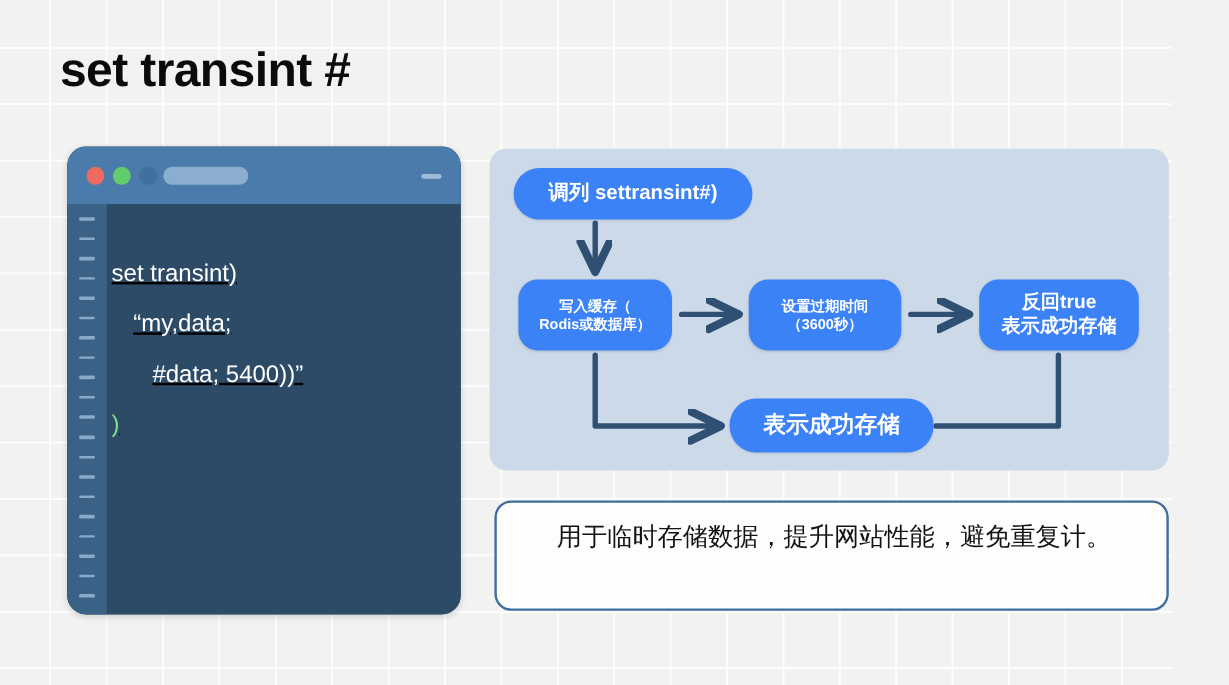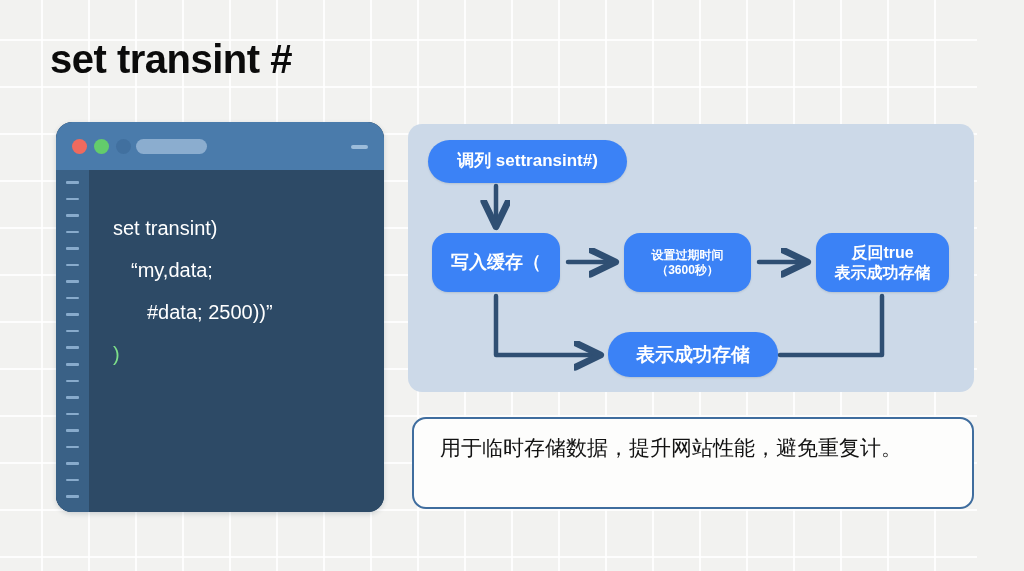--- a/index.html
+++ b/index.html
@@ -113,22 +113,23 @@
     background-color: #8cafd0;
     margin-bottom: 14px;
     opacity: 0.95;
   }
   .code-lines {
     position: absolute;
     left: 33px;
     top: 0;
     right: 0;
     bottom: 0;
-    padding: 48px 12px 0 24px;
+    padding: 48px 12px 0 4px;
     box-sizing: border-box;
+    text-decoration: underline;
   }
   .code-line {
     color: #ffffff;
     font-size: 20px;
     line-height: 1.0;
     margin-bottom: 22px;
     white-space: nowrap;
     font-family: "Liberation Sans", "DejaVu Sans", sans-serif;
   }
   .code-line.indent-1 { padding-left: 18px; margin-top: 12px; }
@@ -168,21 +169,21 @@
     width: 199px;
     height: 43px;
     border-radius: 22px;
     font-size: 17px;
   }
   .node-cache {
     left: 24px;
     top: 109px;
     width: 128px;
     height: 59px;
-    font-size: 18px;
+    font-size: 12px;
   }
   .node-expire {
     left: 216px;
     top: 109px;
     width: 127px;
     height: 59px;
     font-size: 12px;
   }
   .node-return {
     left: 408px;
@@ -221,20 +222,21 @@
     border: 2.5px solid #3f6d9e;
     border-radius: 14px;
     padding: 14px 22px 0 26px;
   }
   .caption-text {
     font-size: 21px;
     line-height: 1.42;
     color: #121212;
     font-weight: 500;
     font-family: "Liberation Sans", "DejaVu Sans", sans-serif;
+    text-align: center;
   }
 </style>
 </head>
 <body>
 
 <div id="page">
 
   <div class="page-title">set transint #</div>
 
   <div class="code-window">
@@ -267,21 +269,21 @@
         <div class="gutter-dash"></div>
         <div class="gutter-dash"></div>
         <div class="gutter-dash"></div>
         <div class="gutter-dash"></div>
         <div class="gutter-dash"></div>
       </div>
 
       <div class="code-lines">
         <div class="code-line">set transint)</div>
         <div class="code-line indent-1">“my,data;</div>
-        <div class="code-line indent-2">#data; 2500))”</div>
+        <div class="code-line indent-2">#data; 5400))”</div>
         <div class="code-line accent">)</div>
       </div>
     </div>
   </div>
 
   <div class="flow-panel">
 
     <svg class="flow-svg" viewBox="0 0 566 268">
       <defs>
         <marker id="arrowhead" markerWidth="7" markerHeight="7" refX="5.4" refY="3.1" orient="auto" markerUnits="strokeWidth">
@@ -299,20 +301,21 @@
 
       <path d="M474,172 L474,231 L372,231" fill="none" stroke="#2f4f73" stroke-width="4.5" stroke-linecap="round" stroke-linejoin="round"></path>
     </svg>
 
     <div class="node node-start">
       <span>调列 settransint#)</span>
     </div>
 
     <div class="node node-cache">
       <span>写入缓存（</span>
+      <span>Rodis或数据库）</span>
     </div>
 
     <div class="node node-expire">
       <span>设置过期时间</span>
       <span>（3600秒）</span>
     </div>
 
     <div class="node node-return">
       <span>反回true</span>
       <span>表示成功存储</span>

